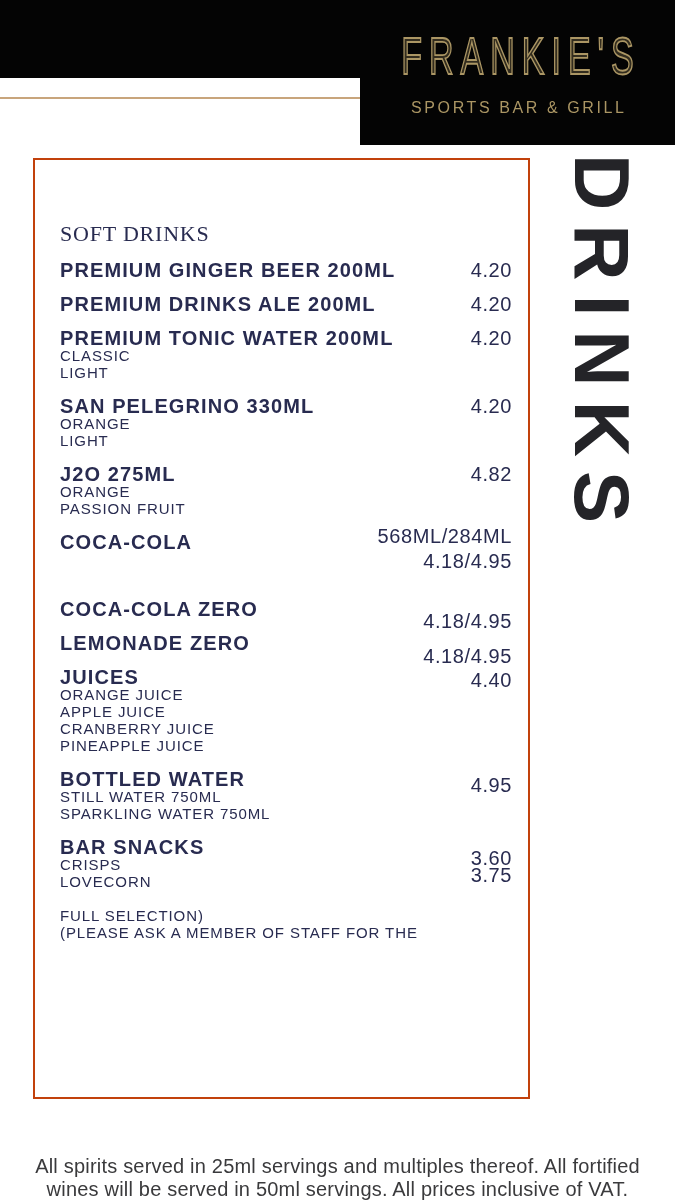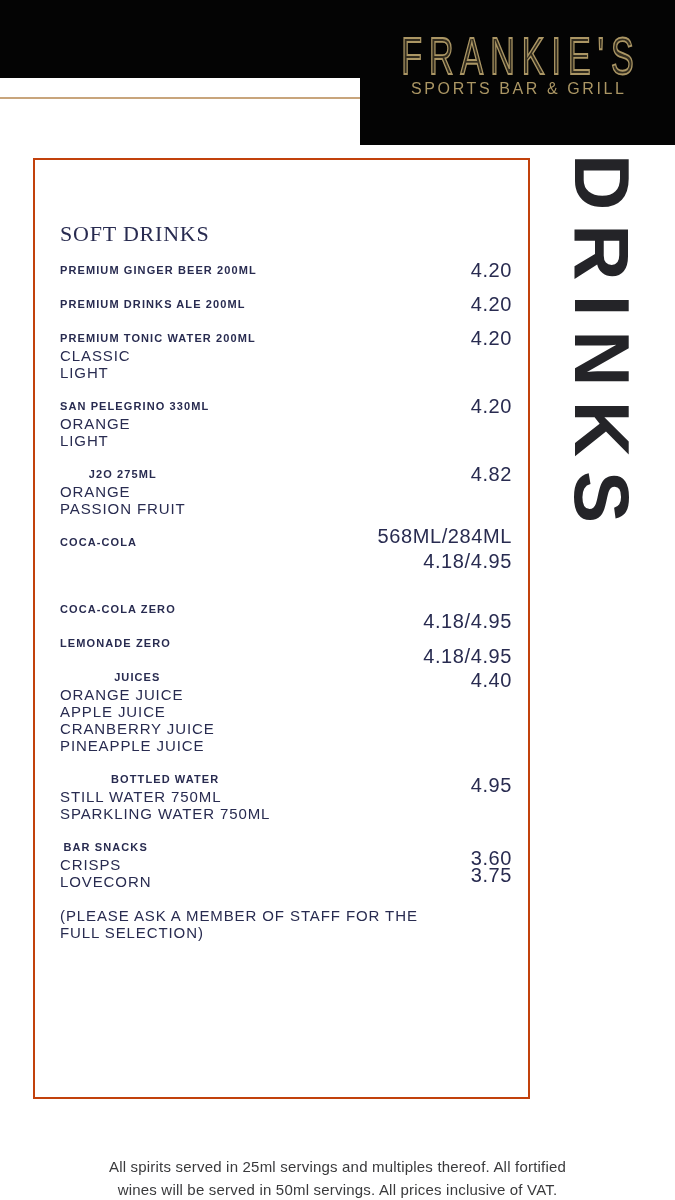--- a/index.html
+++ b/index.html
@@ -52,21 +52,21 @@
     font-weight: 400;
     letter-spacing: 7px;
     padding-left: 7px; 
     line-height: 34px;
     color: rgba(171, 150, 100, 0.28);
     -webkit-text-stroke: 1.2px #ab9664;
     transform: scaleY(1.55);
     white-space: nowrap;
   }
   .logo-subtitle {
-    margin-top: 0;
+    margin-top: 19px;
     font-size: 16px;
     font-weight: 400;
     letter-spacing: 2.6px;
     padding-left: 2.6px;
     color: #ab9664;
     white-space: nowrap;
   }
 
   
   .menu-card {
@@ -89,26 +89,25 @@
   }
   .item {
     display: flex;
     justify-content: space-between;
     align-items: flex-start;
     margin-bottom: 17px;
     color: #282b50;
   }
   .item-left { min-width: 0; }
   .item-name {
-    font-size: 11px;
+    font-size: 20px;
     font-weight: 700;
     letter-spacing: 1.1px;
     line-height: 17px;
     white-space: nowrap;
-    text-align: center;
   }
   .item-sub {
     font-size: 15px;
     font-weight: 400;
     letter-spacing: 0.9px;
     line-height: 17px;
     white-space: nowrap;
   }
   .item-right {
     flex-shrink: 0;
@@ -142,21 +141,21 @@
     color: #242428;
     white-space: nowrap;
   }
 
   
   .footer {
     position: absolute;
     left: 0; top: 1155px;
     width: 675px;
     text-align: center;
-    font-size: 15px;
+    font-size: 20px;
     line-height: 23px;
     letter-spacing: 0.2px;
     color: #3a3a3c;
   }
 </style>
 </head>
 <body>
 
 <div class="top-band"></div>
 <div class="gold-line"></div>
@@ -270,22 +269,22 @@
           <div class="item-sub">CRISPS</div>
           <div class="item-sub">LOVECORN</div>
         </div>
         <div class="item-right" style="transform: translateY(11px); line-height: 17px;">
           <div>3.60</div>
           <div>3.75</div>
         </div>
       </div>
     </div>
   <div class="note">
+    <div>FULL SELECTION)</div>
     <div>(PLEASE ASK A MEMBER OF STAFF FOR THE</div>
-    <div>FULL SELECTION)</div>
   </div>
 </div>
 
 <div class="vertical-title">DRINKS</div>
 
 <footer class="footer">
   <div>All spirits served in 25ml servings and multiples thereof. All fortified</div>
   <div>wines will be served in 50ml servings. All prices inclusive of VAT.</div>
 </footer>
 

